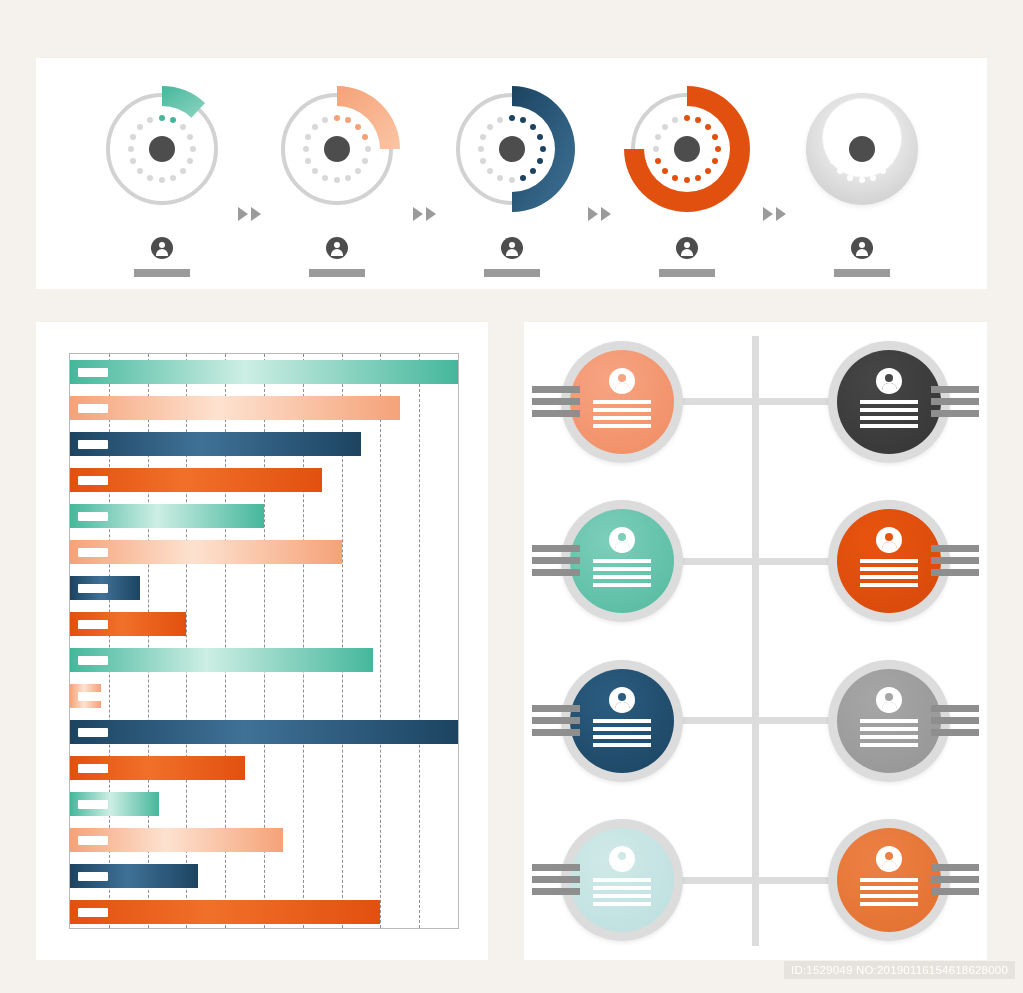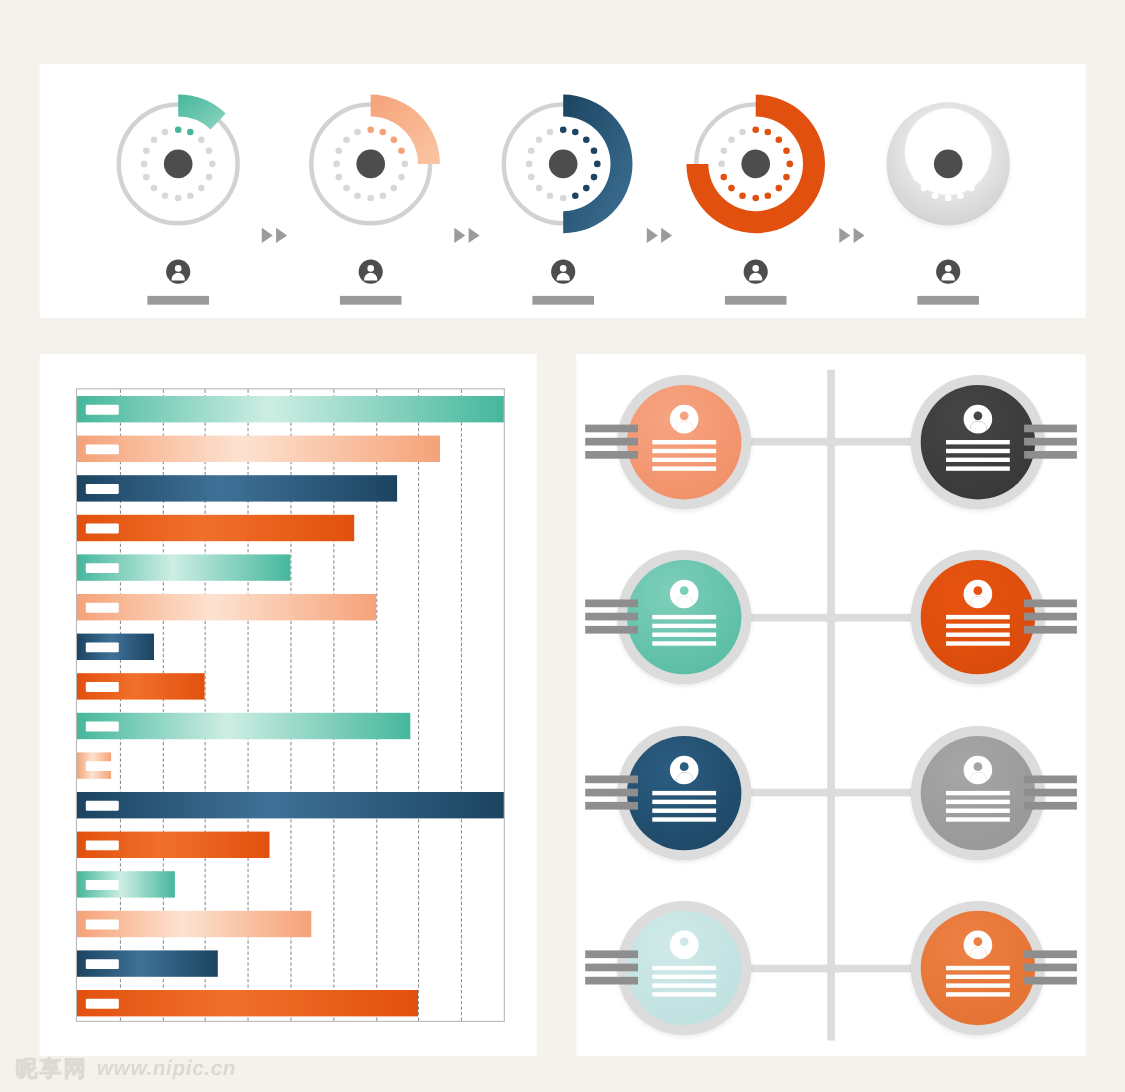--- a/index.html
+++ b/index.html
@@ -601,18 +601,15 @@
           </div>
           <div class="ham" style="right: 8px;">
             <i></i>
             <i></i>
             <i></i>
           </div>
         </div>
       </div>
   </div>
 
-  <div class="wm">
-    <span class="cjk">昵享网</span>
-    <span>www.nipic.cn</span>
-  </div>
+  <div class="idtag">ID:1529049 NO:20190116154618628000</div>
 
 </div>
 
 </body></html>

